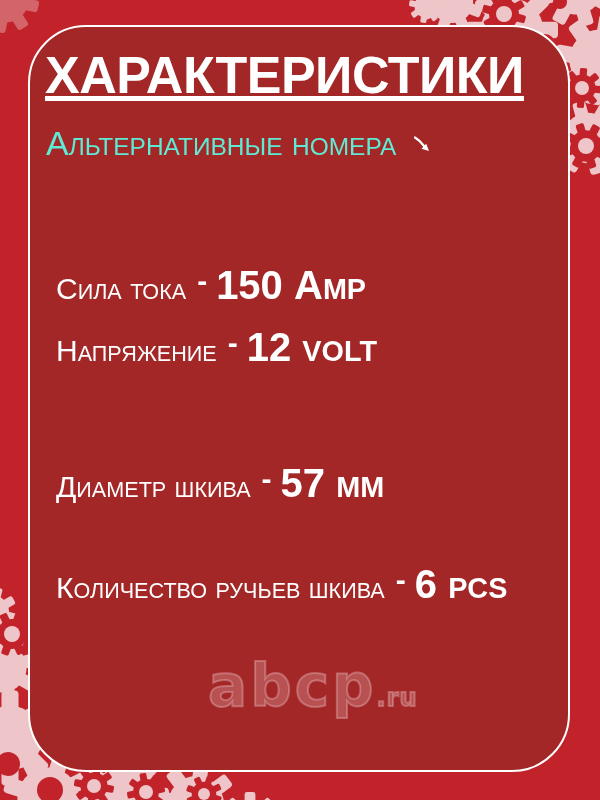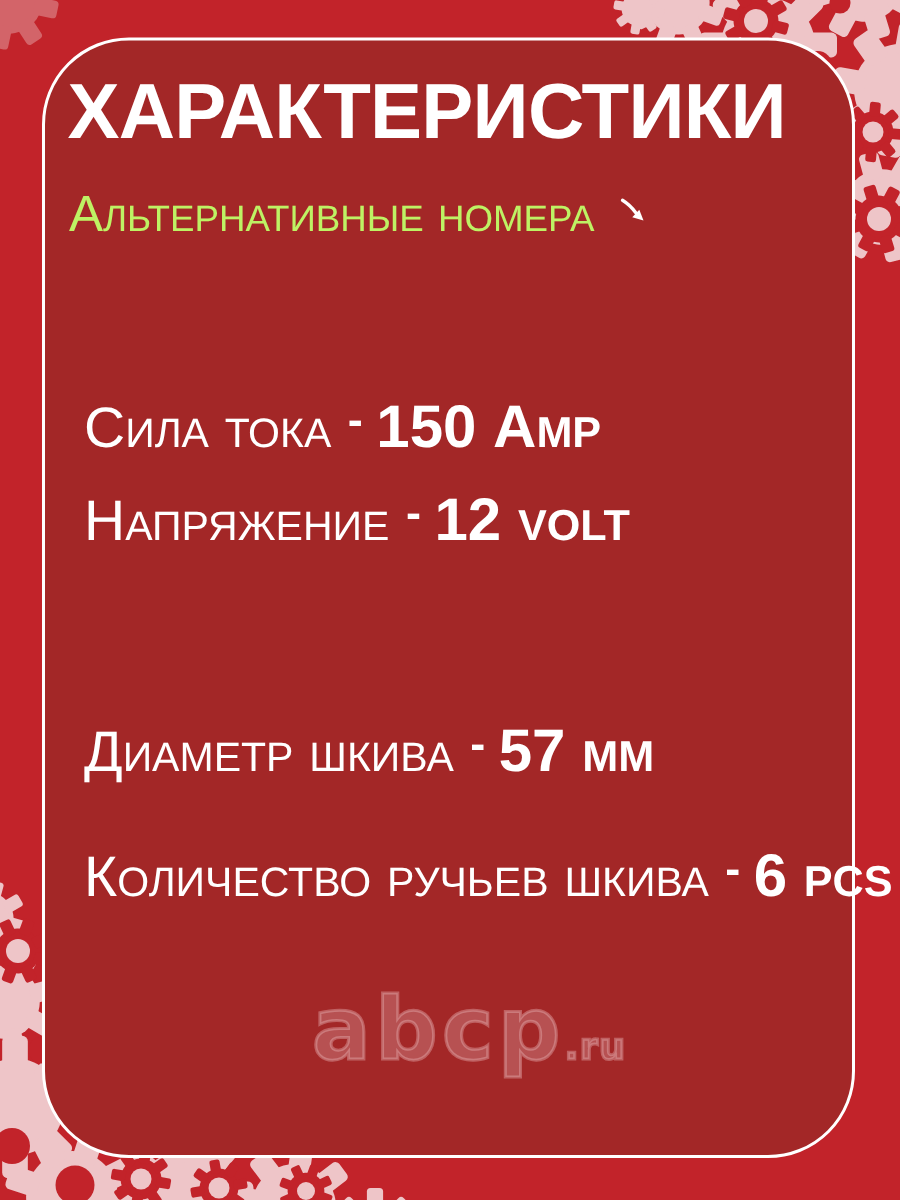--- a/index.html
+++ b/index.html
@@ -13,43 +13,44 @@
 
   .card{
     position:absolute;left:28px;top:25px;width:542px;height:747px;
     background:#a32727;border:2px solid #ffffff;border-radius:58px;
     box-sizing:border-box;z-index:1;
   }
   .page-title{
     position:absolute;left:15px;top:22px;
     font-size:52px;font-weight:700;color:#ffffff;line-height:1;letter-spacing:-0.5px;
     white-space:nowrap;
+    text-decoration:underline;
   }
   .alt-row{
-    position:absolute;left:16px;top:99px;color:#bef264;line-height:1;
-    font-size:34px;font-weight:400;white-space:nowrap;display:flex;align-items:flex-start;
+    position:absolute;left:16px;top:99px;color:#5eead4;line-height:1;
+    font-size:34px;font-weight:400;white-space:nowrap;display:flex;align-items:center;
   }
   .alt-row .arrow{margin-left:16px;margin-top:4px;}
   .alt-numbers{
     position:absolute;left:16px;top:146px;color:#ffffff;line-height:1;
     font-size:19px;font-weight:400;white-space:nowrap;letter-spacing:0.2px;
   }
   .spec-row{
     position:absolute;left:26px;color:#ffffff;line-height:1;white-space:nowrap;
   }
-  .spec-label{font-size:38px;font-weight:400;}
+  .spec-label{font-size:30px;font-weight:400;}
   .spec-sep{
     font-size:30px;font-weight:700;display:inline-block;
     position:relative;top:-8px;margin:0 9px 0 11px;
   }
   .spec-value{font-size:40px;font-weight:700;}
   .sc{font-size:0.72em;text-transform:uppercase;}
 
   .row-0{top:238px;} .row-1{top:300px;} .row-2{top:387px;}
-  .row-3{top:454px;} .row-4{top:537px;} .row-5{top:610px;}
+  .row-3{top:436px;} .row-4{top:537px;} .row-5{top:610px;}
 
   .watermark{
     position:absolute;left:178px;top:630px;line-height:1;
     font-family:"DejaVu Sans",sans-serif;font-weight:bold;
     font-size:58px;letter-spacing:3px;
     color:rgba(236,190,193,0.28);
     -webkit-text-stroke:2px rgba(236,190,193,0.38);
     white-space:nowrap;
   }
   .watermark .tld{font-size:24px;letter-spacing:1px;}

